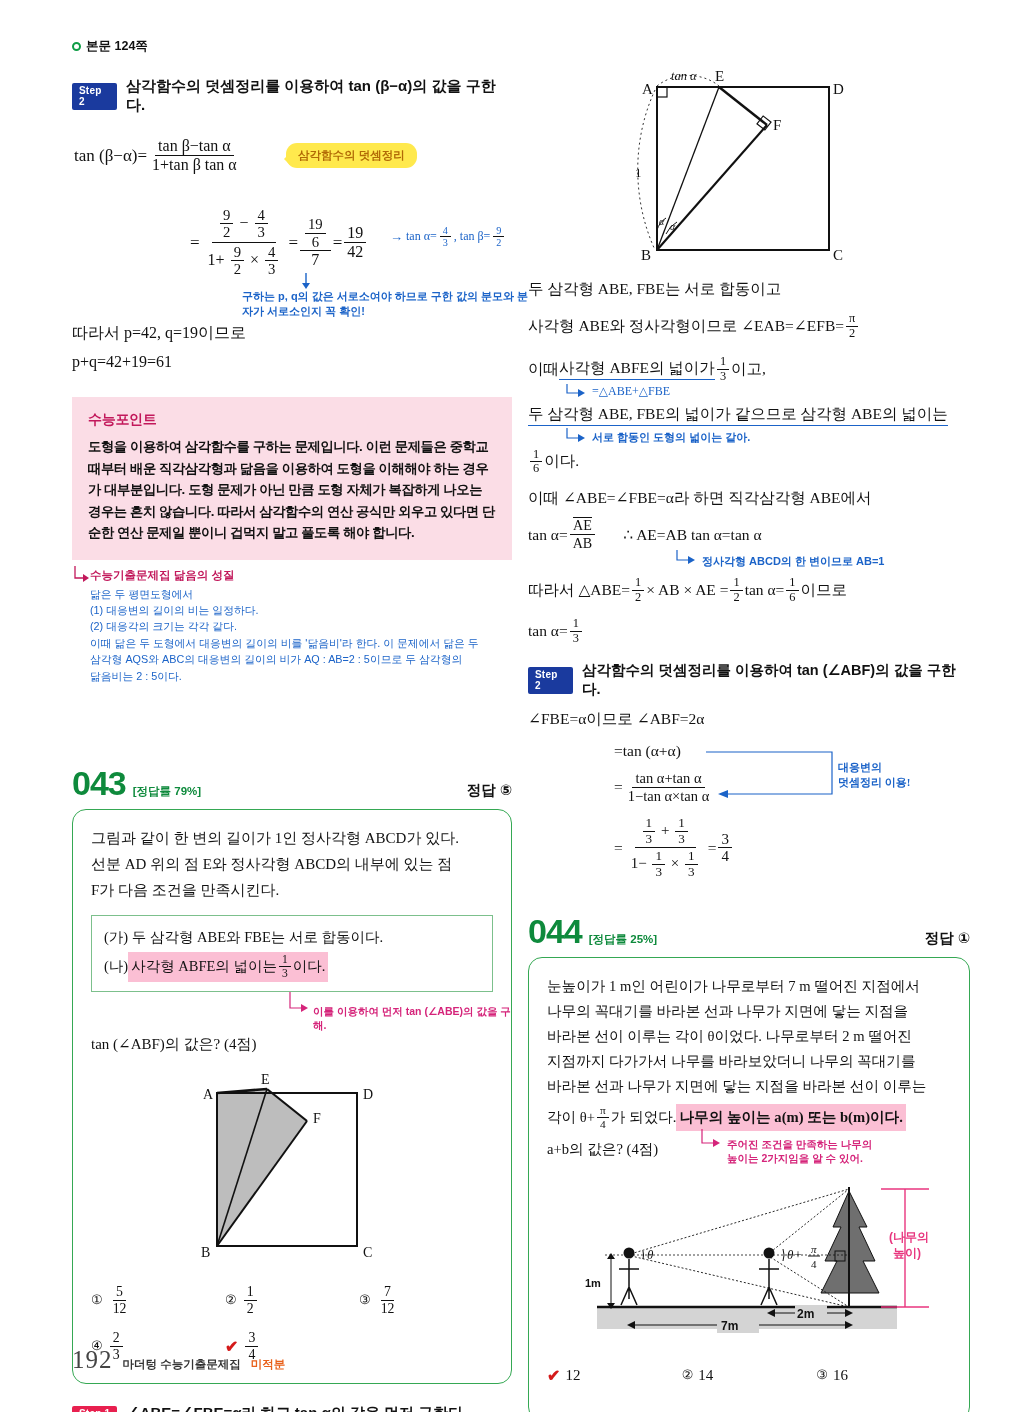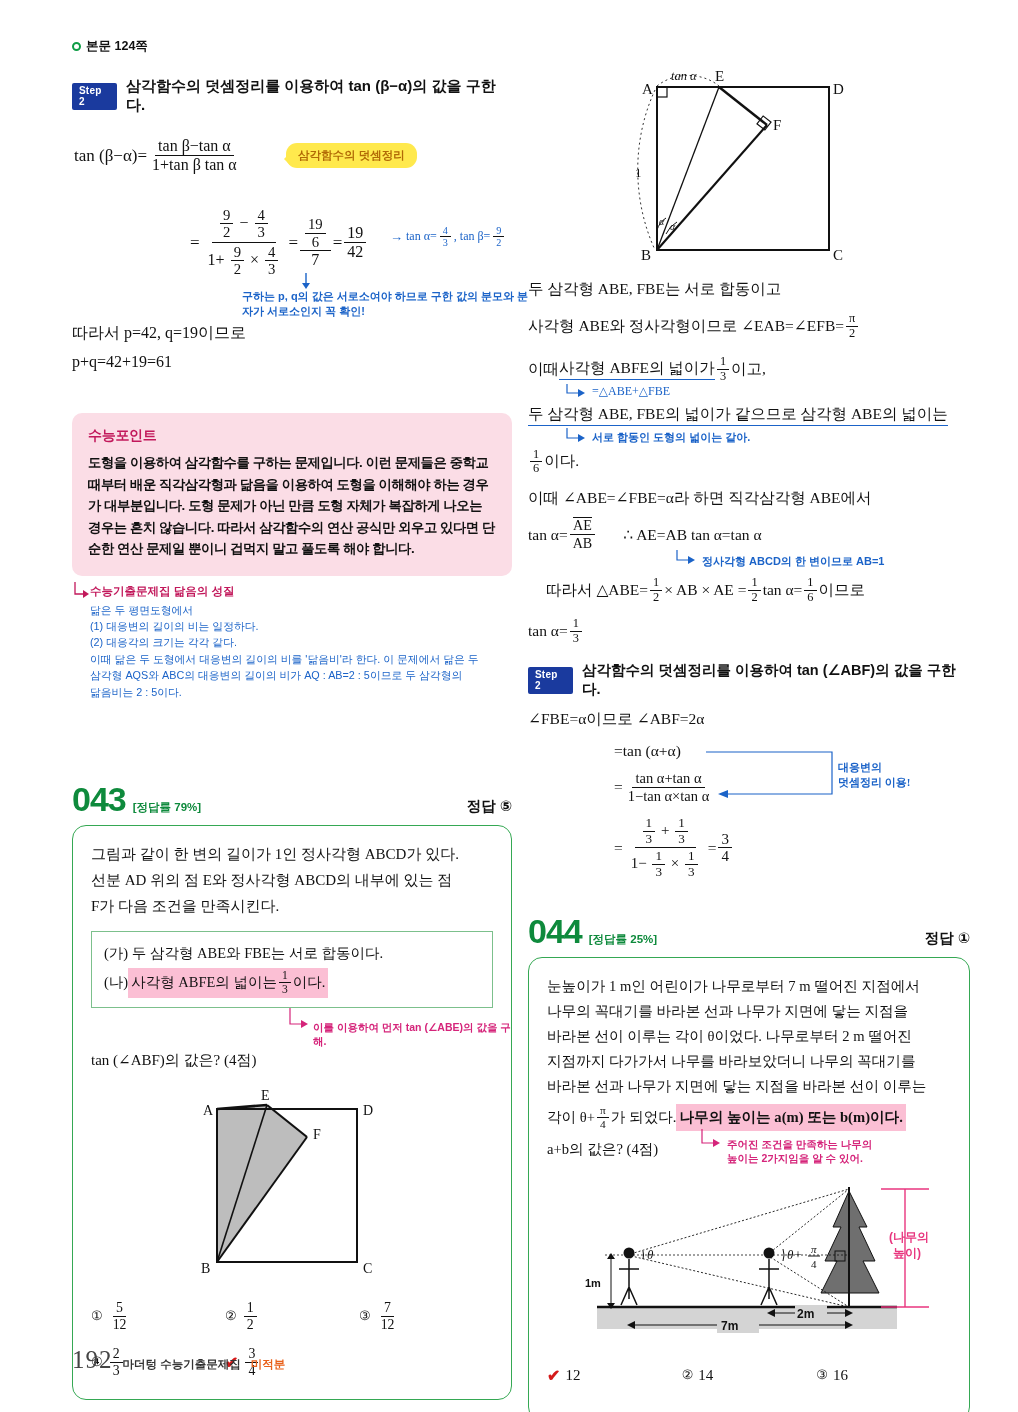--- a/index.html
+++ b/index.html
@@ -184,21 +184,21 @@
       <svg width="20" height="20" style="position:absolute;left:228px;top:-10px;">
         <path d="M6,0 L6,12" stroke="#1b63c8" stroke-width="1.4" fill="none"></path>
         <path d="M2,10 L6,16 L10,10 Z" fill="#1b63c8"></path>
       </svg>
       <div class="anno-blue" style="position:absolute; left:170px; top:6px; width:290px;">구하는 p, q의 값은 서로소여야 하므로 구한 값의 분모와 분자가 서로소인지 꼭 확인!</div>
     </div>
 
     <div class="serif" style="font-size:16px; margin-top:0px;">따라서 p=42, q=19이므로</div>
     <div class="serif" style="font-size:16px; margin-top:9px;">p+q=42+19=61</div>
 
-    <div class="sp-box" style="margin-top:42px;border-radius:10px;">
+    <div class="sp-box" style="margin-top:26px;">
       <div class="sp-title">수능포인트</div>
       <div class="sp-body">도형을 이용하여 삼각함수를 구하는 문제입니다. 이런 문제들은 중학교 때부터 배운 직각삼각형과 닮음을 이용하여 도형을 이해해야 하는 경우가 대부분입니다. 도형 문제가 아닌 만큼 도형 자체가 복잡하게 나오는 경우는 흔치 않습니다. 따라서 삼각함수의 연산 공식만 외우고 있다면 단순한 연산 문제일 뿐이니 겁먹지 말고 풀도록 해야 합니다.</div>
     </div>
 
     <div style="position:relative; margin-top:4px;">
       <svg width="18" height="24" style="position:absolute; left:0; top:-2px;">
         <path d="M3,-40 L3,12 L13,12" stroke="#c2185b" stroke-width="1.3" fill="none"></path>
         <path d="M11,8 L17,12 L11,16 Z" fill="#c2185b"></path>
       </svg>
       <div class="sp-sub-title">수능기출문제집 닮음의 성질</div>
@@ -400,21 +400,21 @@
     </div>
 
     <div style="position:relative; height:22px;">
       <svg width="26" height="20" style="position:absolute;left:146px;top:-2px;">
         <path d="M3,-8 L3,10 L16,10" stroke="#1b63c8" stroke-width="1.2" fill="none"></path>
         <path d="M14,6 L21,10 L14,14 Z" fill="#1b63c8"></path>
       </svg>
       <span class="anno-blue" style="position:absolute;left:174px;top:2px;">정사각형 ABCD의 한 변이므로 AB=1</span>
     </div>
 
-    <div class="serif" style="font-size:15.5px; margin-top:2px; display:flex; align-items:center;margin-left:18px;">
+    <div class="serif" style="font-size:15.5px; margin-top:2px; display:flex; align-items:center;">
       <span>따라서 △ABE=</span>
       <span class="frac" style="font-size:.8em;">
           <span class="num">1</span>
           <span class="den">2</span>
         </span>
       <span>× AB × AE =</span>
       <span class="frac" style="font-size:.8em;">
           <span class="num">1</span>
           <span class="den">2</span>
         </span>

